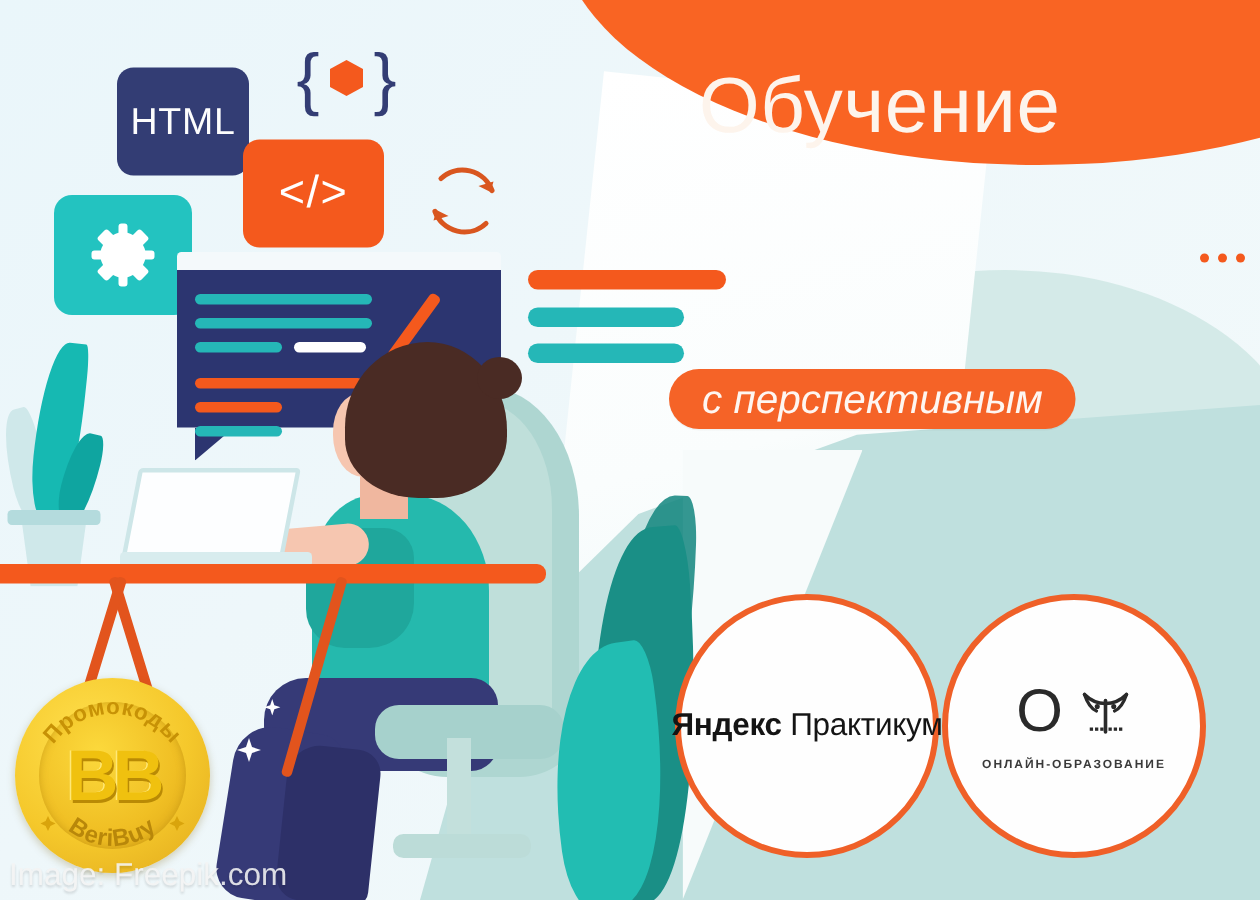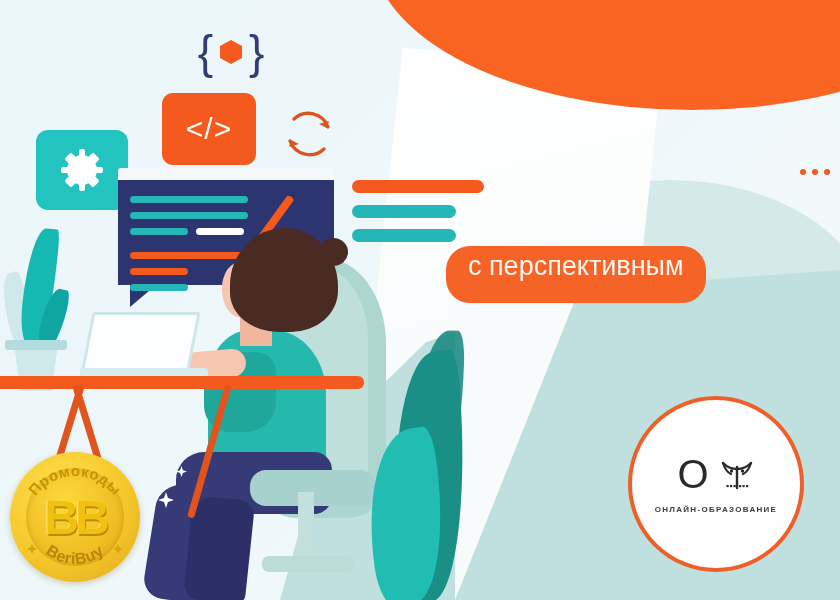--- a/index.html
+++ b/index.html
@@ -48,24 +48,25 @@
   }
   .headline-2{
     position:absolute;left:382px;top:116px;
     font-size:56px;font-weight:700;color:#161616;letter-spacing:-.6px;
     line-height:1;white-space:nowrap;
   }
 
   
   .pill{
     position:absolute;left:446px;top:246px;
-    padding:7px 22px 23px 22px;border-radius:24px;
+    padding:7px 22px 6px 22px;border-radius:24px;
     background:#f56327;color:#fef6f1;
     font-size:27px;font-weight:400;line-height:1;white-space:nowrap;
     box-shadow:0 1px 0 rgba(0,0,0,.04);
+    font-style:italic;
   }
   .subline{
     position:absolute;left:450px;top:296px;
     font-size:30px;font-weight:400;color:#1d2530;
     line-height:1;white-space:nowrap;
   }
 
   
   .bar{position:absolute;border-radius:7px;height:13px;}
 
@@ -275,29 +276,33 @@
 <div id="banner">
 
   <div class="bg-base"></div>
   <div class="bg-teal-blob"></div>
   <div class="bg-white-diag"></div>
   <div class="bg-teal-wash"></div>
   <div class="bg-white-wedge"></div>
 
   <div class="hero-ellipse-b"></div>
 
+  <div class="headline-1">Обучение</div>
 
   <div class="pill">с перспективным</div>
 
   <div id="decor-bars">
       <div class="bar" style="left: 352px; top: 180px; width: 132px; background: rgb(244, 89, 29);"></div>
       <div class="bar" style="left: 352px; top: 205px; width: 104px; background: rgb(37, 183, 183);"></div>
       <div class="bar" style="left: 352px; top: 229px; width: 104px; background: rgb(37, 183, 183);"></div>
     </div>
 
+  <div class="card-html">
+    <span>HTML</span>
+  </div>
 
   <div class="card-code">
     <span>&lt;/&gt;</span>
   </div>
 
   <div class="card-gear">
     <div class="tail"></div>
     <svg width="46" height="46" viewBox="0 0 46 46">
       <path fill="#ffffff" d="M23 14.5a8.5 8.5 0 100 17 8.5 8.5 0 000-17zm0 12.6a4.1 4.1 0 110-8.2 4.1 4.1 0 010 8.2z"></path>
       <path fill="#ffffff" d="M42 20h-4.2a15.2 15.2 0 00-1.5-3.6l3-3a2 2 0 000-2.8l-3.9-3.9a2 2 0 00-2.8 0l-3 3A15.2 15.2 0 0026 8.2V4a2 2 0 00-2-2h-2a2 2 0 00-2 2v4.2a15.2 15.2 0 00-3.6 1.5l-3-3a2 2 0 00-2.8 0L6.7 10.6a2 2 0 000 2.8l3 3A15.2 15.2 0 008.2 20H4a2 2 0 00-2 2v2a2 2 0 002 2h4.2a15.2 15.2 0 001.5 3.6l-3 3a2 2 0 000 2.8l3.9 3.9a2 2 0 002.8 0l3-3a15.2 15.2 0 003.6 1.5V42a2 2 0 002 2h2a2 2 0 002-2v-4.2a15.2 15.2 0 003.6-1.5l3 3a2 2 0 002.8 0l3.9-3.9a2 2 0 000-2.8l-3-3a15.2 15.2 0 001.5-3.6H42a2 2 0 002-2v-2a2 2 0 00-2-2z"></path>
@@ -373,20 +378,25 @@
     <path d="M8 0l2 6 6 2-6 2-2 6-2-6-6-2 6-2z" fill="#ffffff"></path>
   </svg>
   <svg class="spark" style="left:176px;top:466px;width:11px;height:11px;background:none;" viewBox="0 0 16 16">
     <path d="M8 0l2 6 6 2-6 2-2 6-2-6-6-2 6-2z" fill="#ffffff"></path>
   </svg>
 
   <div class="rleaf rleaf-3"></div>
   <div class="rleaf rleaf-1"></div>
   <div class="rleaf rleaf-2"></div>
 
+  <div class="logo-circle logo-yp">
+    <div class="yp-text">
+      <b>Яндекс</b><span> Практикум</span>
+    </div>
+  </div>
 
   <div class="logo-circle logo-otus">
     <div class="otus-word">
       <span>O</span>
       <span class="owl">
         <svg viewBox="0 0 36 40" width="36" height="40">
           <path d="M4 9 q6 6 14 6 q8 0 14 -6" fill="none" stroke="#2a2a2a" stroke-width="2.4" stroke-linecap="round"></path>
           <path d="M4 9 q3 9 8 11" fill="none" stroke="#2a2a2a" stroke-width="2.2" stroke-linecap="round"></path>
           <path d="M32 9 q-3 9 -8 11" fill="none" stroke="#2a2a2a" stroke-width="2.2" stroke-linecap="round"></path>
           <line x1="18" y1="13" x2="18" y2="34" stroke="#2a2a2a" stroke-width="2.4" stroke-linecap="round"></line>
@@ -421,14 +431,15 @@
         <textPath href="#arcBot" startOffset="50%" text-anchor="middle" id="coin-bot-tp">BeriBuy</textPath>
       </text>
       <g fill="#d9a40c">
         <path d="M22 92l1.6 3.4 3.4 1.6-3.4 1.6L22 102l-1.6-3.4-3.4-1.6 3.4-1.6z"></path>
         <path d="M108 92l1.6 3.4 3.4 1.6-3.4 1.6-1.6 3.4-1.6-3.4-3.4-1.6 3.4-1.6z"></path>
       </g>
     </svg>
     <div class="coin-bb">BB</div>
   </div>
 
+  <div class="watermark">Image: Freepik.com</div>
 
 </div>
 
 </body></html>

